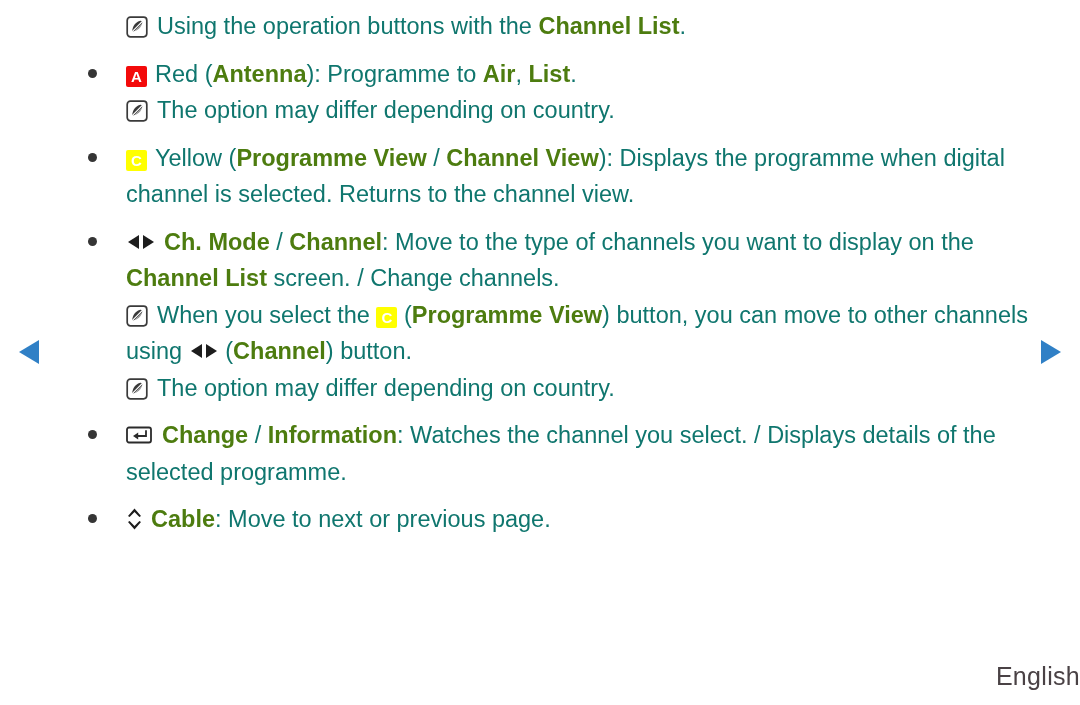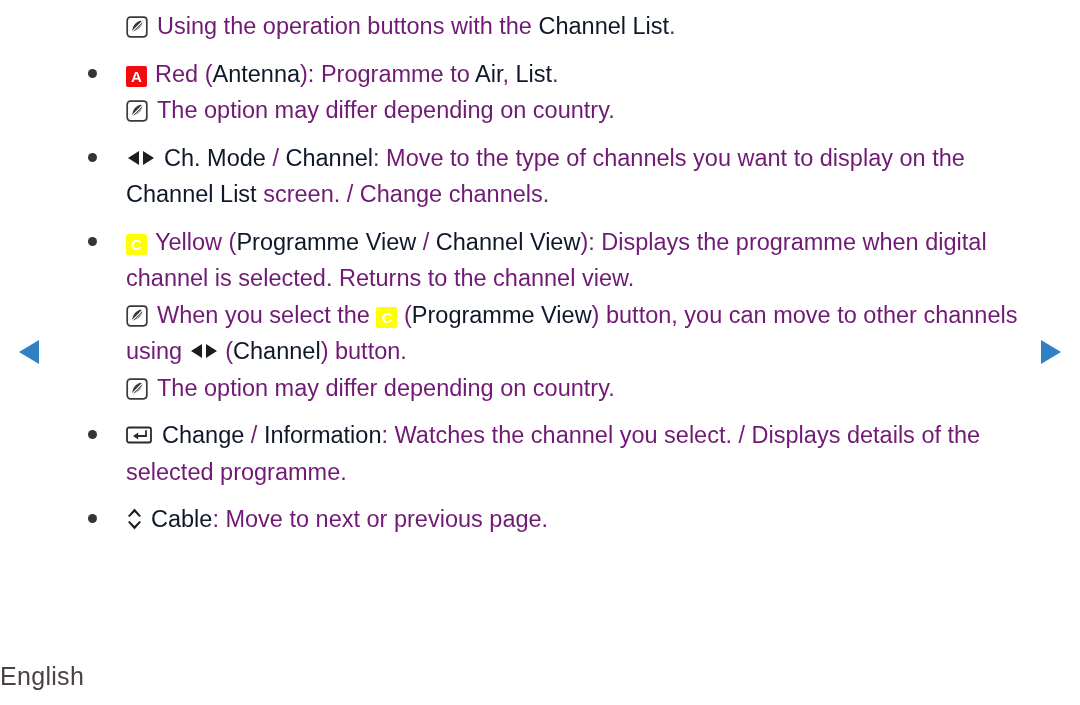--- a/index.html
+++ b/index.html
@@ -74,24 +74,24 @@
   .note-row { }
   .note-indent { flex: 0 0 auto; width: 38px; }
 
   .body-text {
     flex: 1 1 auto;
     text-align: left;
   }
 
   
   .blue {
-    color: #0f172a;
-    font-weight: normal;
-  }
-  .plain { color: #701a75; }
+    color: #4d7c0f;
+    font-weight: bold;
+  }
+  .plain { color: #0f766e; }
 
   
   .ico {
     display: inline-block;
     vertical-align: -3px;
     line-height: 0;
   }
   .ico svg { display: block; }
 
   .ico-note  { width: 22px; height: 22px; margin-right: 9px; vertical-align: -4px;}
@@ -118,21 +118,21 @@
   .ico-ud   { width: 17px; height: 24px; margin-right: 8px; vertical-align: -4px;}
 
   .icon-slot { margin-right: 8px; }
 
   
   #footer {
     position: absolute;
     left: 0;
     right: 0;
     top: 662px;
-    text-align: left;
+    text-align: right;
     font-size: 25px;
     color: #4a4245;
     letter-spacing: 0.3px;
   }
 </style>
 </head>
 <body>
 
 <div id="page">
 
@@ -174,30 +174,30 @@
               <rect x="1.2" y="1.2" width="19.6" height="19.6" rx="3.2" ry="3.2" fill="none" stroke="#3a3a3a" stroke-width="1.7"></rect>
               <path d="M6.2 15.6 C6.2 10.5 9.6 6.2 13.6 5.0 C15.4 4.5 16.6 5.4 16.2 7.2 C15.3 11.2 11.2 15.0 6.2 15.6 Z" fill="#3a3a3a"></path>
               <line x1="5.2" y1="16.6" x2="16.8" y2="5.0" stroke="#ffffff" stroke-width="1.1"></line>
               <line x1="7.4" y1="16.9" x2="17.6" y2="7.0" stroke="#ffffff" stroke-width="0.9"></line>
             </svg></span><span class="plain">The option may differ depending on country.</span></div>
       </div>
       <div class="line bullet-row">
         <div class="bullet">
           <span class="bullet-dot"></span>
         </div>
+        <div class="body-text"><span class="btn-key btn-yellow icon-slot" style="color:#ffffff">C</span><span class="plain">Yellow (</span><span class="blue">Programme View</span><span class="plain"> / </span><span class="blue">Channel View</span><span class="plain">): Displays the programme when digital channel is selected. Returns to the channel view.</span></div>
+      </div>
+      <div class="line bullet-row">
+        <div class="bullet">
+          <span class="bullet-dot"></span>
+        </div>
         <div class="body-text"><span class="ico ico-lr"><svg width="30" height="20" viewBox="0 0 30 20" aria-hidden="true">
               <polygon points="13,3 13,17 2,10" fill="#1d1d1d"></polygon>
               <polygon points="17,3 17,17 28,10" fill="#1d1d1d"></polygon>
             </svg></span><span class="blue">Ch. Mode</span><span class="plain"> / </span><span class="blue">Channel</span><span class="plain">: Move to the type of channels you want to display on the </span><span class="blue">Channel List</span><span class="plain"> screen. / Change channels.</span></div>
-      </div>
-      <div class="line bullet-row">
-        <div class="bullet">
-          <span class="bullet-dot"></span>
-        </div>
-        <div class="body-text"><span class="btn-key btn-yellow icon-slot" style="color:#ffffff">C</span><span class="plain">Yellow (</span><span class="blue">Programme View</span><span class="plain"> / </span><span class="blue">Channel View</span><span class="plain">): Displays the programme when digital channel is selected. Returns to the channel view.</span></div>
       </div>
       <div class="line note-row">
         <div class="note-indent"></div>
         <div class="body-text"><span class="ico ico-note"><svg width="22" height="22" viewBox="0 0 22 22" aria-hidden="true">
               <rect x="1.2" y="1.2" width="19.6" height="19.6" rx="3.2" ry="3.2" fill="none" stroke="#3a3a3a" stroke-width="1.7"></rect>
               <path d="M6.2 15.6 C6.2 10.5 9.6 6.2 13.6 5.0 C15.4 4.5 16.6 5.4 16.2 7.2 C15.3 11.2 11.2 15.0 6.2 15.6 Z" fill="#3a3a3a"></path>
               <line x1="5.2" y1="16.6" x2="16.8" y2="5.0" stroke="#ffffff" stroke-width="1.1"></line>
               <line x1="7.4" y1="16.9" x2="17.6" y2="7.0" stroke="#ffffff" stroke-width="0.9"></line>
             </svg></span><span class="plain">When you select the </span><span class="btn-key btn-yellow" style="color:#ffffff">C</span><span class="plain"> (</span><span class="blue">Programme View</span><span class="plain">) button, you can move to other channels using </span><span class="ico ico-lr-inline"><svg width="30" height="20" viewBox="0 0 30 20" aria-hidden="true">
               <polygon points="13,3 13,17 2,10" fill="#1d1d1d"></polygon>

